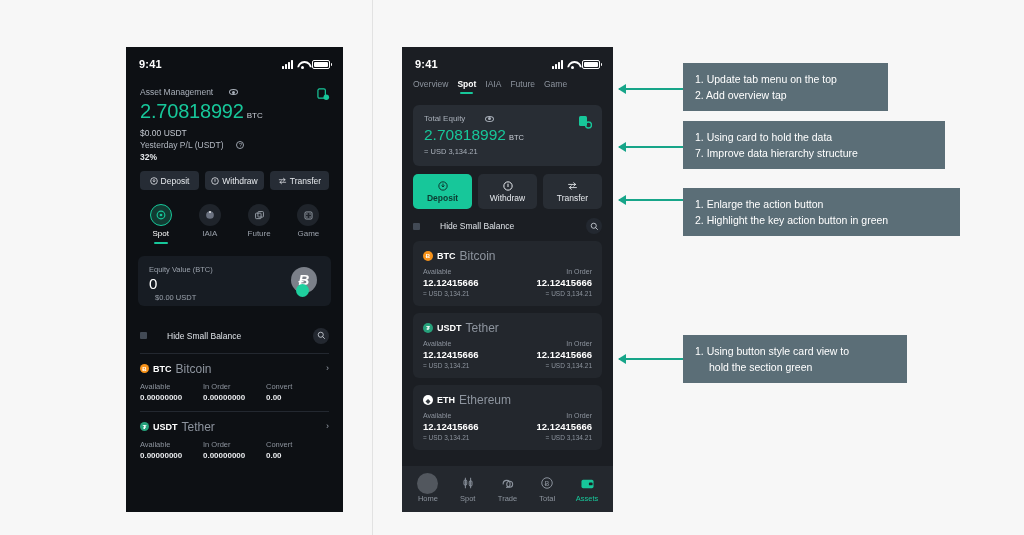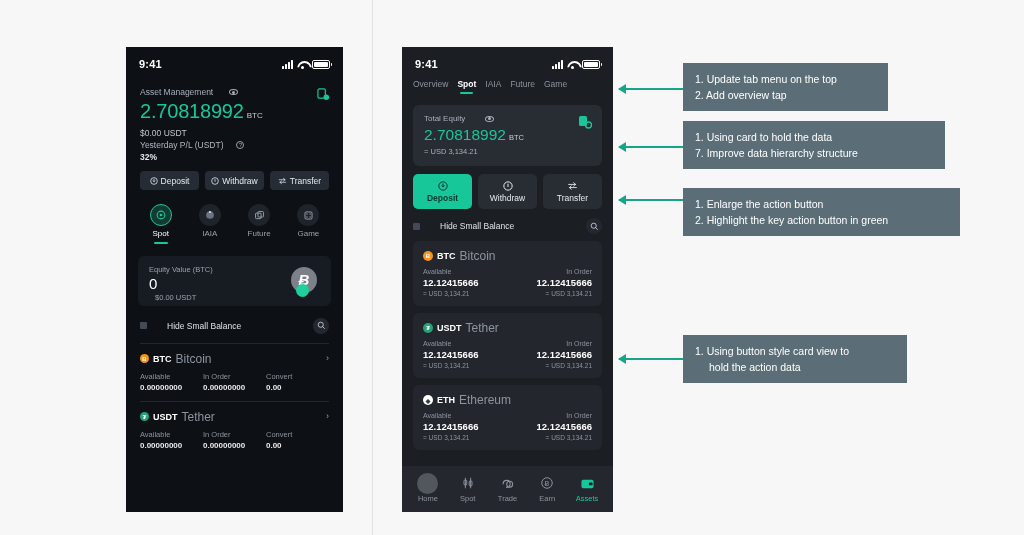--- a/index.html
+++ b/index.html
@@ -87,21 +87,21 @@
   .b-tab .circ {
     width:22px;height:22px;border-radius:50%;background:#1f242b;
     display:flex;align-items:center;justify-content:center;
   }
   .b-tab.active .circ { background:#123b32; border:1px solid #17c79a; }
   .b-tab .lbl { font-size:8px; color:#9aa1ab; }
   .b-tab.active .lbl { color:#ffffff; }
   .b-tab .ul { width:14px;height:1.5px;background:#17c79a;border-radius:1px;margin-top:1px;}
 
   .b-equity {
-    margin: 12px 12px 0 12px; background:#171c23; border-radius:6px;
+    margin: 12px 12px 10px 12px; background:#171c23; border-radius:6px;
     padding: 9px 11px; position:relative; height:50px;
   }
   .b-equity .t { font-size:7.5px; color:#9aa1ab; }
   .b-equity .v { font-size:15px; color:#ffffff; margin-top:1px; }
   .b-equity .s { font-size:7.5px; color:#9aa1ab; margin-top:1px; padding-left:6px;}
   .btc-badge {
     position:absolute; right:14px; top:11px; width:26px;height:26px;border-radius:50%;
     background:linear-gradient(145deg,#8a8f96,#5d6views);
     background:#7b8089;
     display:flex;align-items:center;justify-content:center;
@@ -555,21 +555,21 @@
         </span>
         <span class="lbl">Trade</span>
       </div>
       <div class="a-nav">
         <span class="ico">
           <svg width="14" height="14" viewBox="0 0 16 16">
               <circle cx="8" cy="8" r="6" fill="none" stroke="#8d949e" stroke-width="1.1"></circle>
               <text x="8" y="11" font-size="8" fill="#8d949e" text-anchor="middle" font-family="DejaVu Sans">Ƀ</text>
             </svg>
         </span>
-        <span class="lbl">Earn</span>
+        <span class="lbl">Total</span>
       </div>
       <div class="a-nav active">
         <span class="ico">
           <svg width="15" height="13" viewBox="0 0 16 14">
               <rect x="1.5" y="3" width="13" height="9" rx="1.8" fill="#17c79a"></rect>
               <rect x="9.5" y="6" width="4" height="3" rx="1" fill="#1b1e23"></rect>
             </svg>
         </span>
         <span class="lbl">Assets</span>
       </div>
@@ -591,16 +591,16 @@
 
   <div class="arrow" style="left:619px; top:199px; width:64px;"></div>
   <div class="callout" style="left:683px; top:188px; width:277px;">
     <div>1. Enlarge the action button</div>
     <div>2. Highlight the key action button in green</div>
   </div>
 
   <div class="arrow" style="left:619px; top:358px; width:64px;"></div>
   <div class="callout" style="left:683px; top:335px; width:224px;">
     <div>1. Using button style card view to</div>
-    <div class="callout-indent">hold the action data</div>
+    <div class="callout-indent">hold the section green</div>
   </div>
 
 </div>
 
 </body></html>

